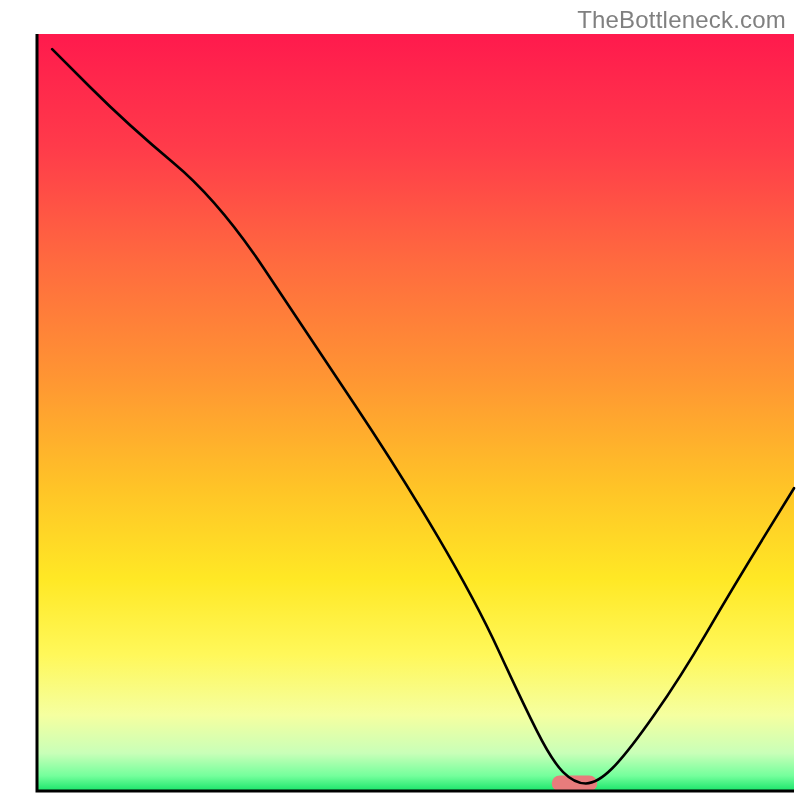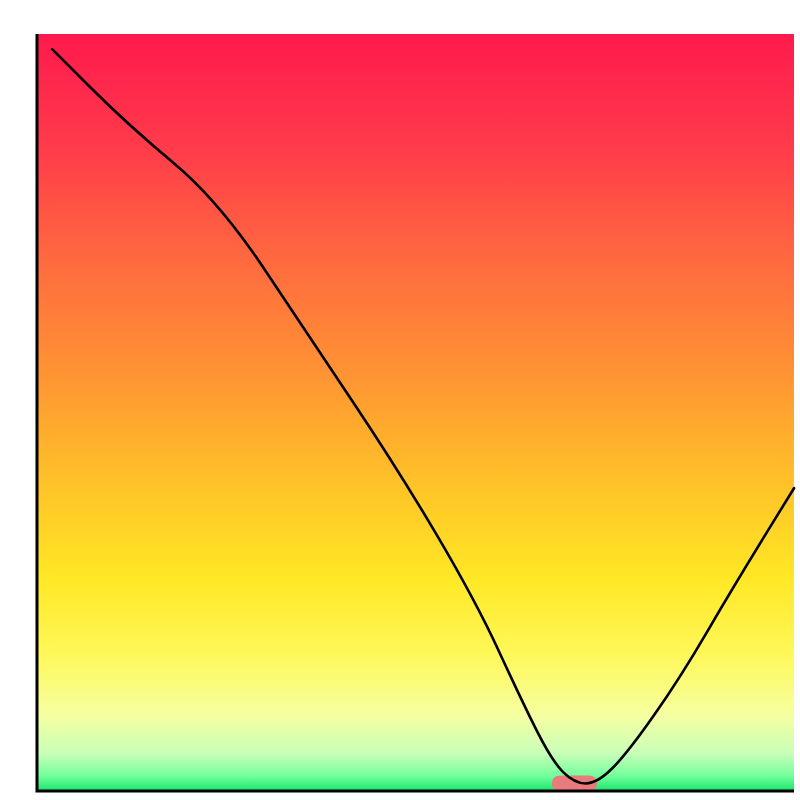--- a/index.html
+++ b/index.html
@@ -25,20 +25,21 @@
     letter-spacing: 0.2px;
   }
   svg {
     display: block;
   }
 </style>
 </head>
 <body>
 
 <div class="container">
+  <div class="watermark">TheBottleneck.com</div>
   <svg id="chart-svg" width="800" height="800">
       <defs>
         <linearGradient id="bg-grad" x1="0" y1="0" x2="0" y2="1">
           <stop offset="0%" stop-color="#ff1a4d"></stop>
           <stop offset="15%" stop-color="#ff3b4a"></stop>
           <stop offset="30%" stop-color="#ff6a3f"></stop>
           <stop offset="45%" stop-color="#ff9433"></stop>
           <stop offset="60%" stop-color="#ffc427"></stop>
           <stop offset="72%" stop-color="#ffe825"></stop>
           <stop offset="82%" stop-color="#fff85a"></stop>

